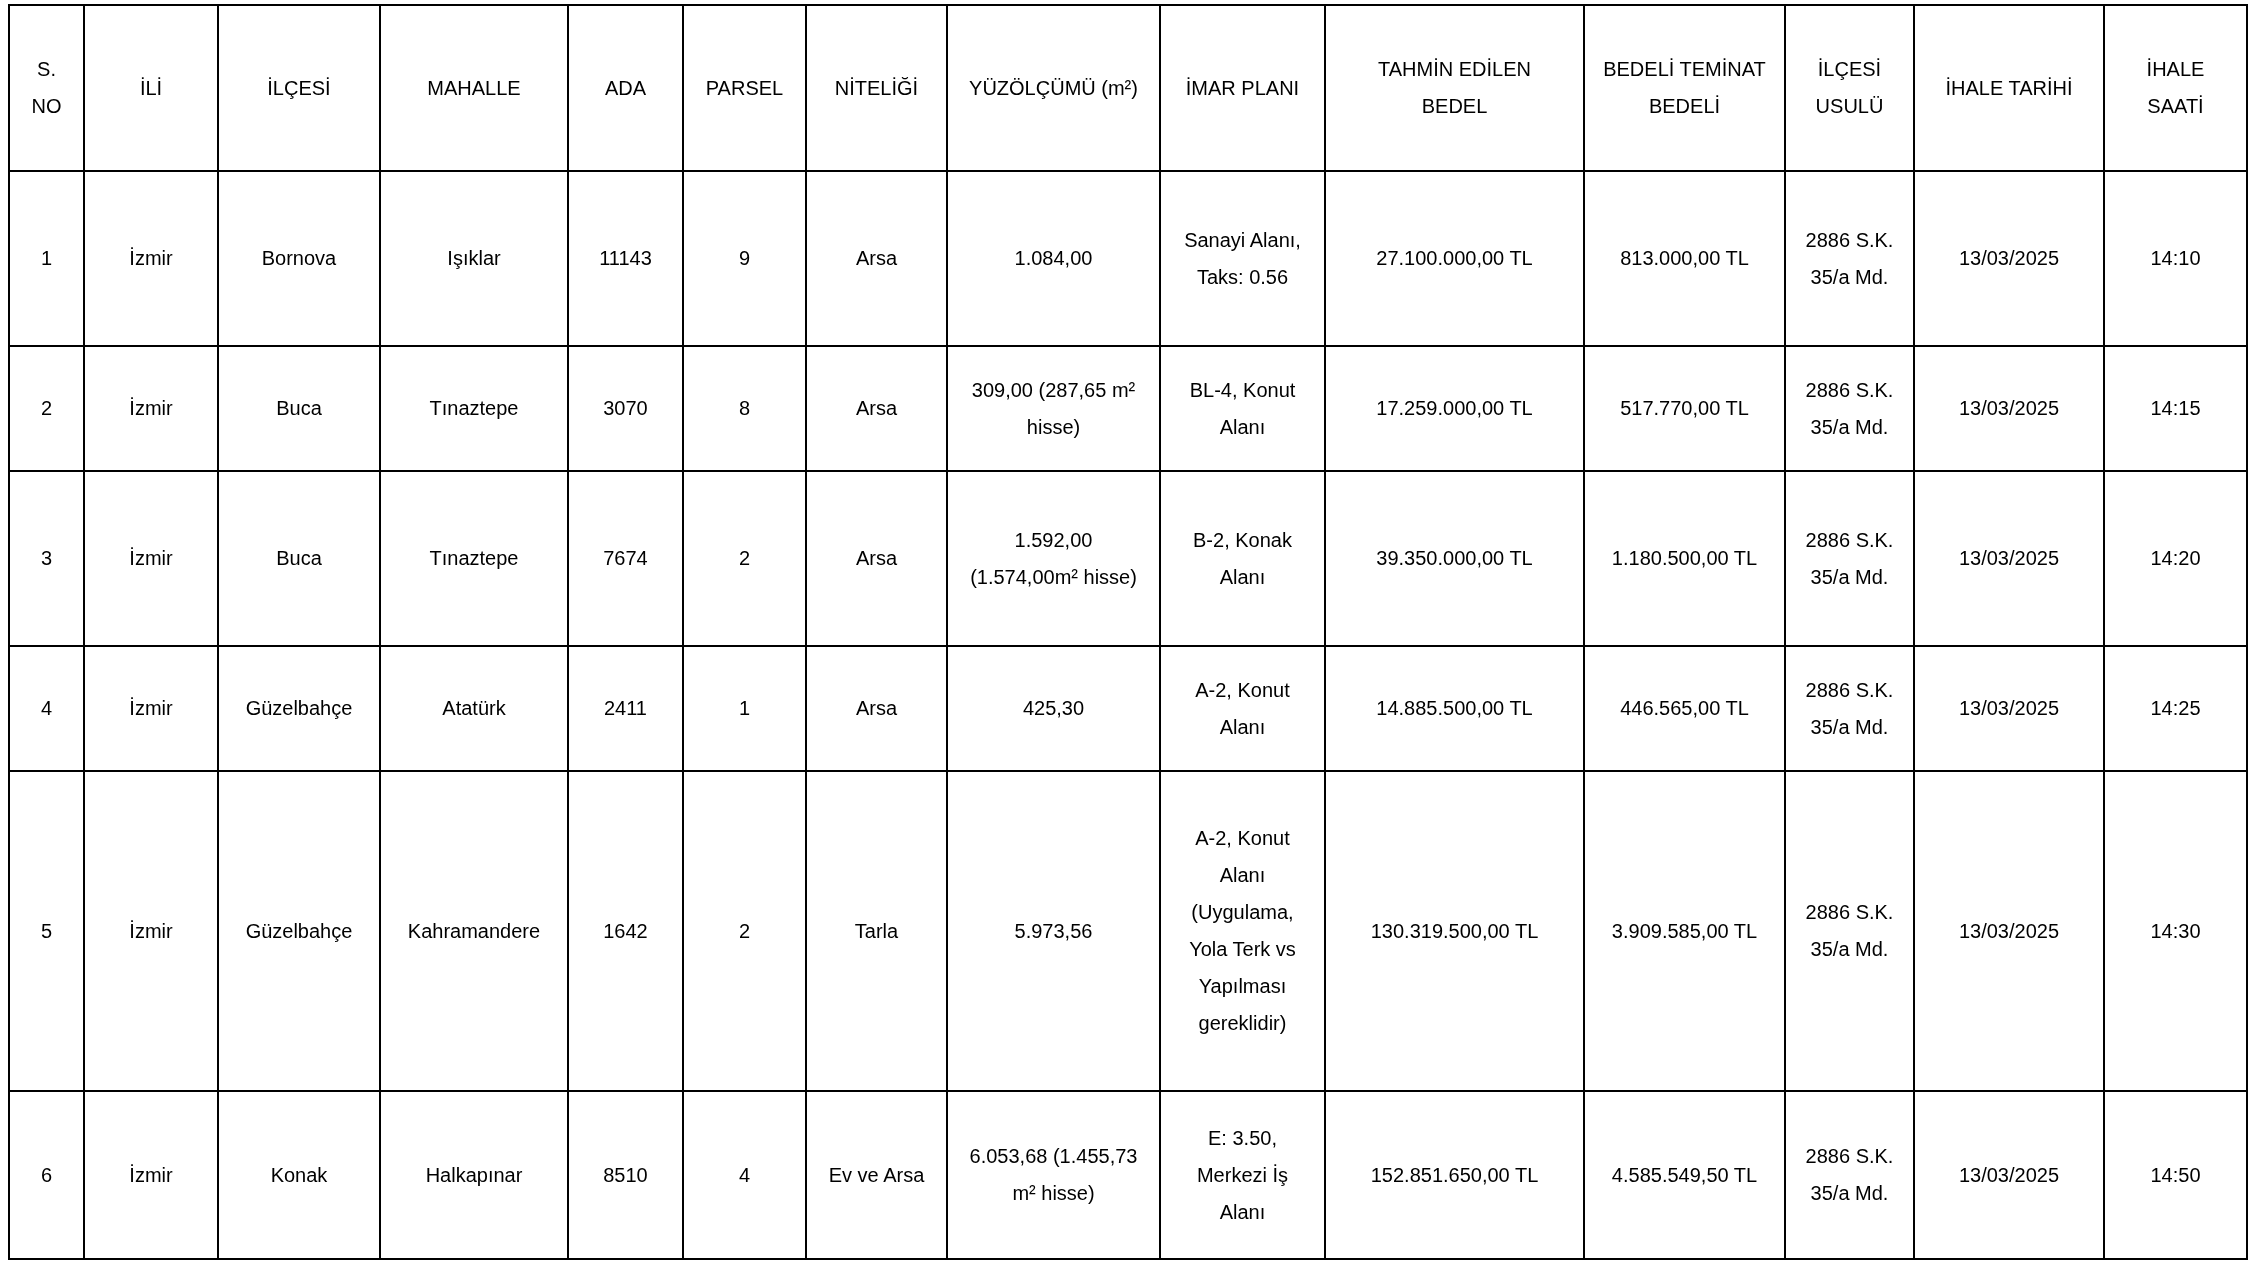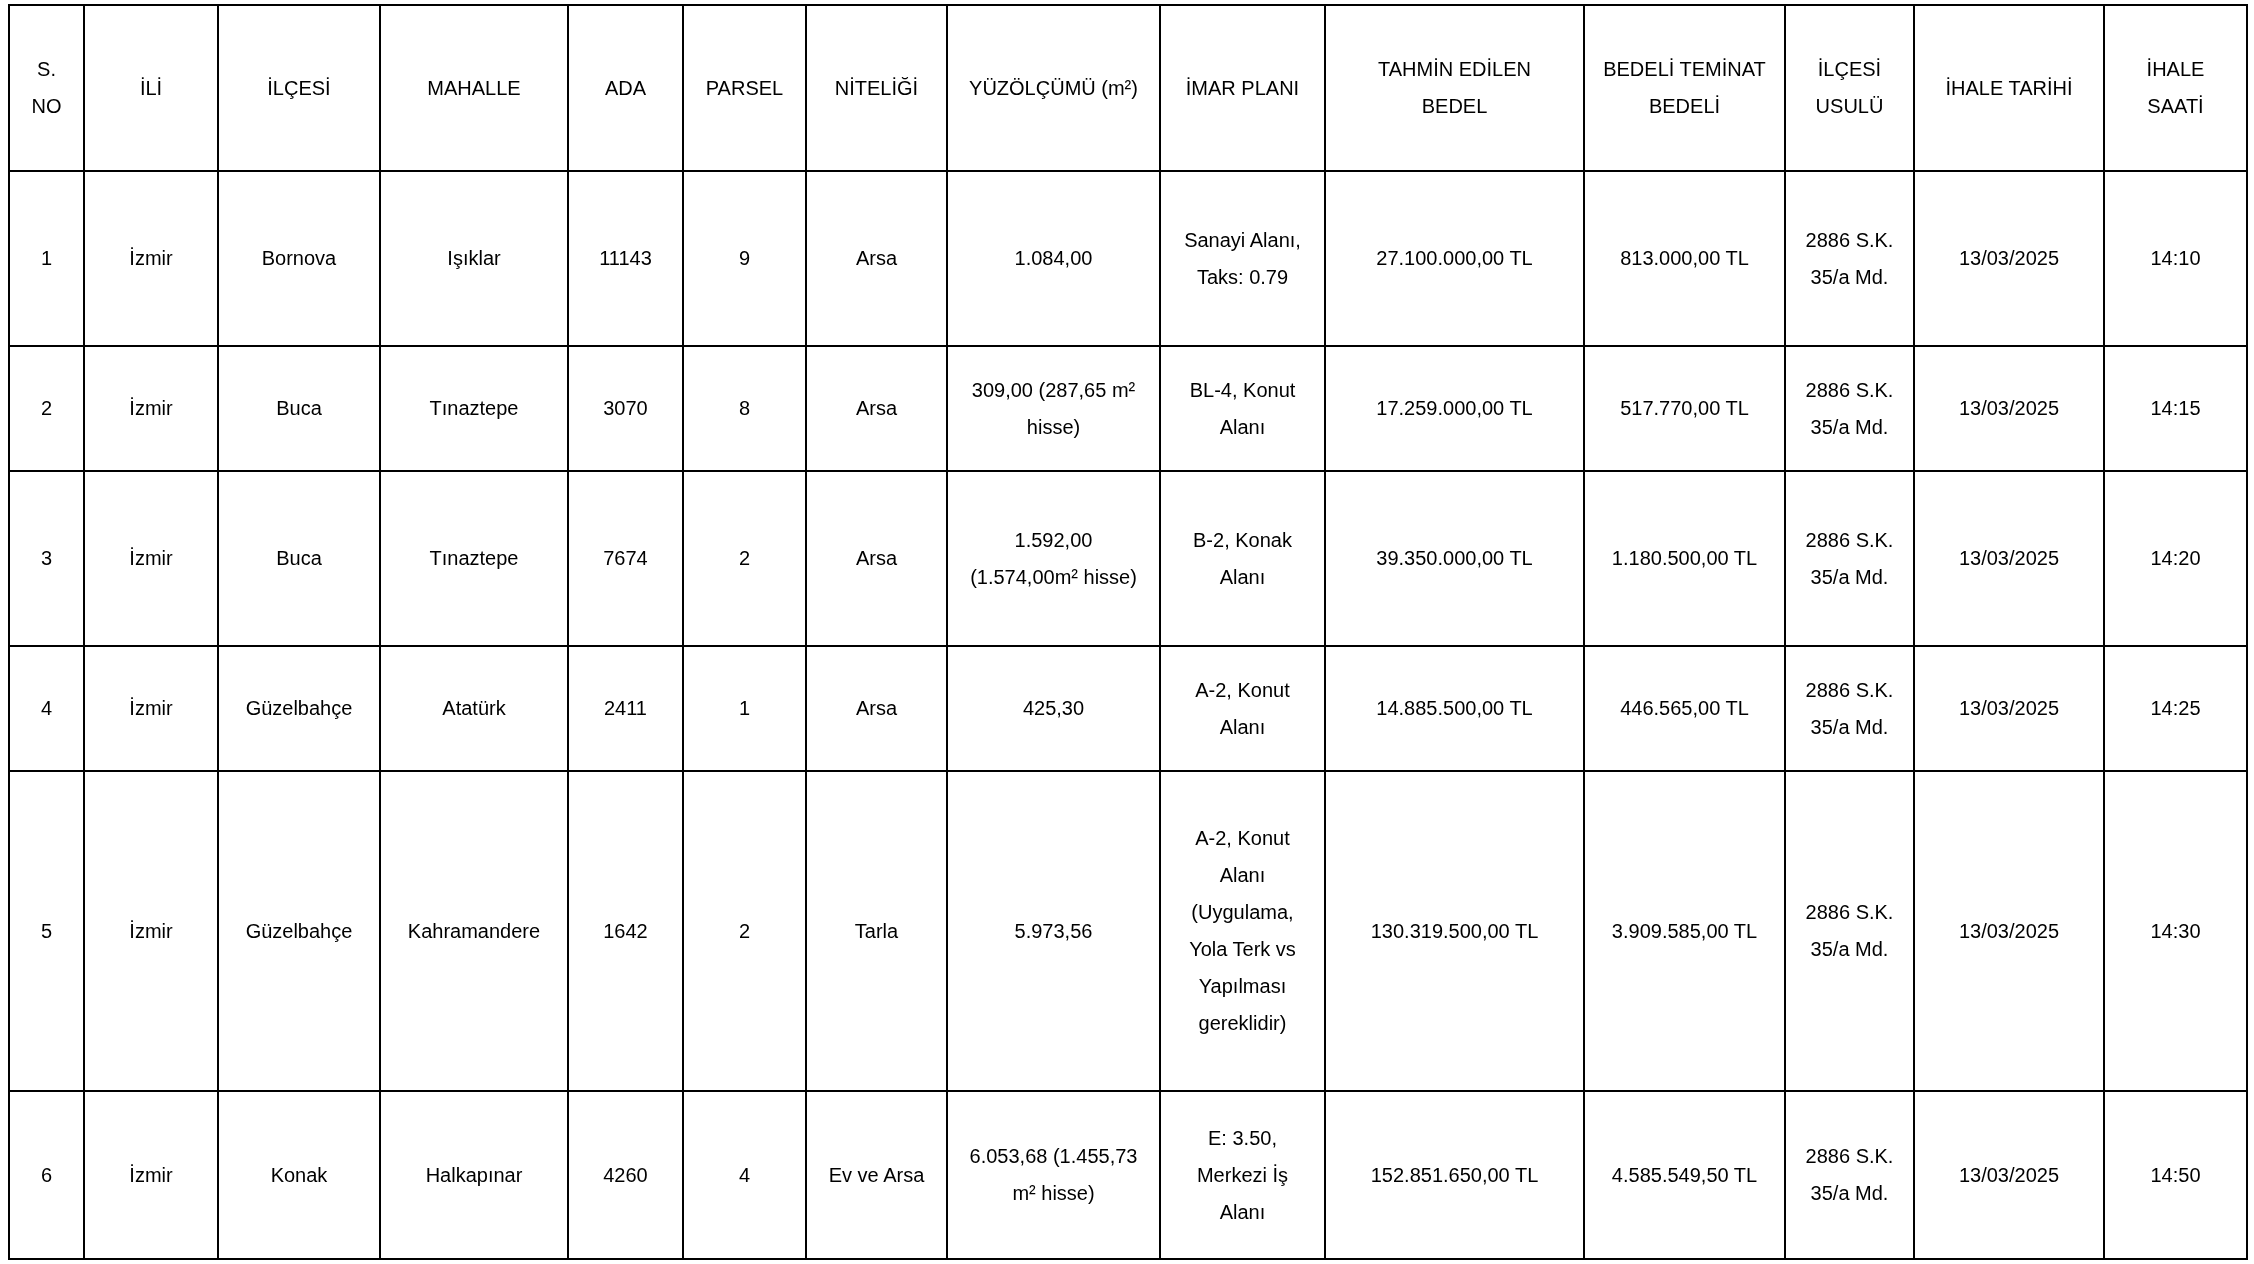--- a/index.html
+++ b/index.html
@@ -94,21 +94,21 @@
   <tbody>
       <tr class="row-0">
         <td>1</td>
         <td>İzmir</td>
         <td>Bornova</td>
         <td>Işıklar</td>
         <td>11143</td>
         <td>9</td>
         <td>Arsa</td>
         <td>1.084,00</td>
-        <td>Sanayi Alanı, Taks: 0.79</td>
+        <td>Sanayi Alanı, Taks: 0.56</td>
         <td>27.100.000,00 TL</td>
         <td>813.000,00 TL</td>
         <td>2886 S.K. 35/a Md.</td>
         <td>13/03/2025</td>
         <td>14:10</td>
       </tr>
       <tr class="row-1">
         <td>2</td>
         <td>İzmir</td>
         <td>Buca</td>
@@ -170,21 +170,21 @@
         <td>3.909.585,00 TL</td>
         <td>2886 S.K. 35/a Md.</td>
         <td>13/03/2025</td>
         <td>14:30</td>
       </tr>
       <tr class="row-5">
         <td>6</td>
         <td>İzmir</td>
         <td>Konak</td>
         <td>Halkapınar</td>
-        <td>4260</td>
+        <td>8510</td>
         <td>4</td>
         <td>Ev ve Arsa</td>
         <td>6.053,68 (1.455,73 m² hisse)</td>
         <td>E: 3.50, Merkezi İş Alanı</td>
         <td>152.851.650,00 TL</td>
         <td>4.585.549,50 TL</td>
         <td>2886 S.K. 35/a Md.</td>
         <td>13/03/2025</td>
         <td>14:50</td>
       </tr>

